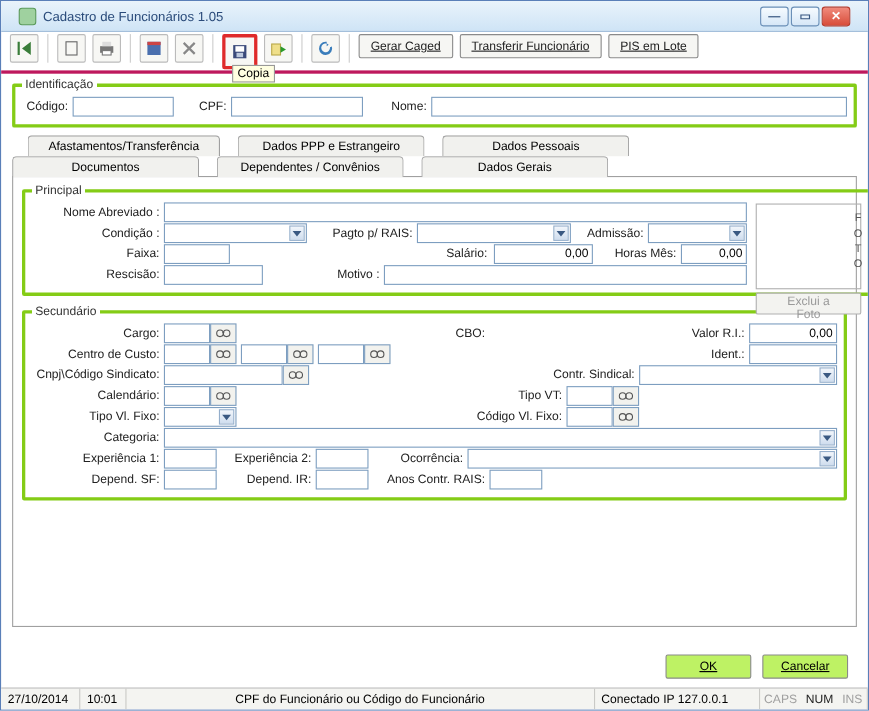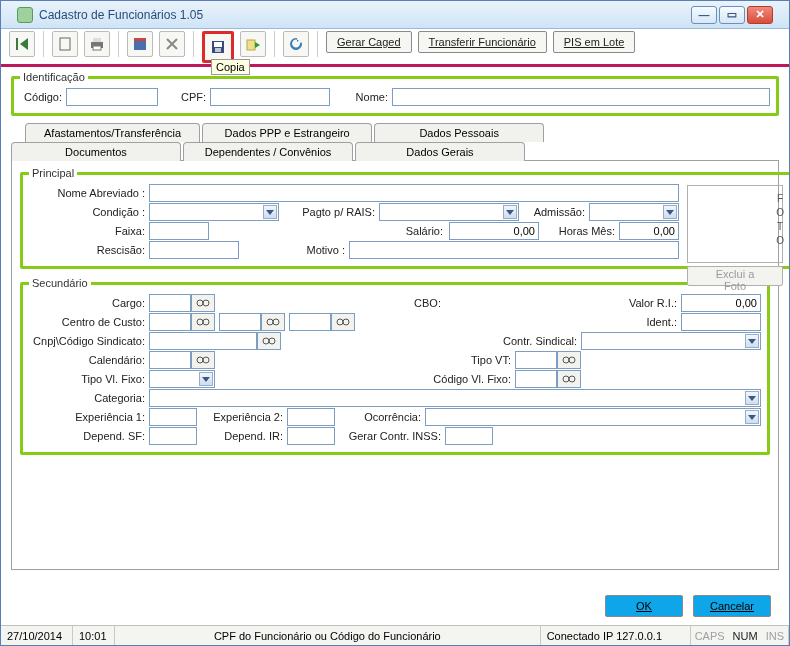--- a/index.html
+++ b/index.html
@@ -28,28 +28,28 @@
   input.txt, .input { height:18px; border:1px solid #7d9ec0; background:#fff; padding:0 3px;}
   input.readonly { background:#fff; text-align:right; }
   .sel { height:18px; border:1px solid #7d9ec0; background:#fff; display:flex; align-items:center; justify-content:flex-end; padding:0 1px;}
   .sel .caret { width:14px; height:14px; background:linear-gradient(#f2f6fb,#cfddee); border:1px solid #94aecb; display:flex; align-items:center; justify-content:center;}
   .sel .caret::after { content:""; border-left:4px solid transparent; border-right:4px solid transparent; border-top:5px solid #3a5982;}
   .binoc { width:24px; height:18px; border:1px solid #7d9ec0; background:#f2f2ee; display:flex; align-items:center; justify-content:center;}
   .binoc svg { width:14px; height:12px;}
   
   .tabs { position:relative; margin-top:4px;}
   .tabrow { display:flex; }
-  .tab { border:1px solid #a0a0a0; border-bottom:none; background:#f1f1ee; padding:3px 18px; margin-right:2px; border-top-left-radius:4px; border-top-right-radius:4px; position:relative; top:1px;}
+  .tab { border:1px solid #a0a0a0; border-bottom:none; background:#f1f1ee; padding:3px 18px; margin-right:16px; border-top-left-radius:4px; border-top-right-radius:4px; position:relative; top:1px;}
   .tab.spacer { flex:1; border:none; background:transparent;}
   .tab.active { background:#fff; font-weight:bold;}
   .tabbody { border:1px solid #a0a0a0; padding:6px 8px 10px 8px; min-height:410px; background:#fff;}
   .btn-disabled { height:20px; padding:1px 21px; border:1px solid #b0b0b0; background:#f3f3f0; color:#9a9a9a; border-radius:2px;}
   
   .dlg-buttons { position:absolute; right:18px; bottom:28px; display:flex; gap:10px;}
-  .dlg-btn { height:22px; width:78px; border:1px solid #8a8a8a; background:#0ea5e9; border-radius:2px; display:flex; align-items:center; justify-content:center; text-decoration:underline;}
+  .dlg-btn { height:22px; width:78px; border:1px solid #8a8a8a; background:#bef264; border-radius:2px; display:flex; align-items:center; justify-content:center; text-decoration:underline;}
   
   .statusbar { position:absolute; bottom:0; left:0; right:0; height:20px; border-top:1px solid #c0c0c0; background:#f4f4f1; display:flex; align-items:center; font-size:11px;}
   .statusbar .cell { border-right:1px solid #c9c9c6; height:100%; display:flex; align-items:center; padding:0 6px;}
   .statusbar .spacer { flex:1;}
   .ind { padding:0 4px; color:#a0a0a0;}
   .ind.on { color:#222; }
 </style>
 </head>
 <body>
 
@@ -304,21 +304,21 @@
           <span class="lbl" style="width:90px">Ocorrência:</span>
           <div class="sel" style="flex:1">
               <div class="caret"></div>
             </div>
         </div>
         <div class="row">
           <span class="lbl" style="width:120px">Depend. SF:</span>
           <input class="txt" style="width: 48px;">
           <span class="lbl" style="width:90px">Depend. IR:</span>
           <input class="txt" style="width: 48px;">
-          <span class="lbl" style="width:110px">Gerar Contr. INSS:</span>
+          <span class="lbl" style="width:110px">Anos Contr. RAIS:</span>
           <input class="txt" style="width: 48px;">
         </div>
       </fieldset>
 
     </div>
   </div>
 </div>
 
 <div class="dlg-buttons">
   <div class="dlg-btn">

